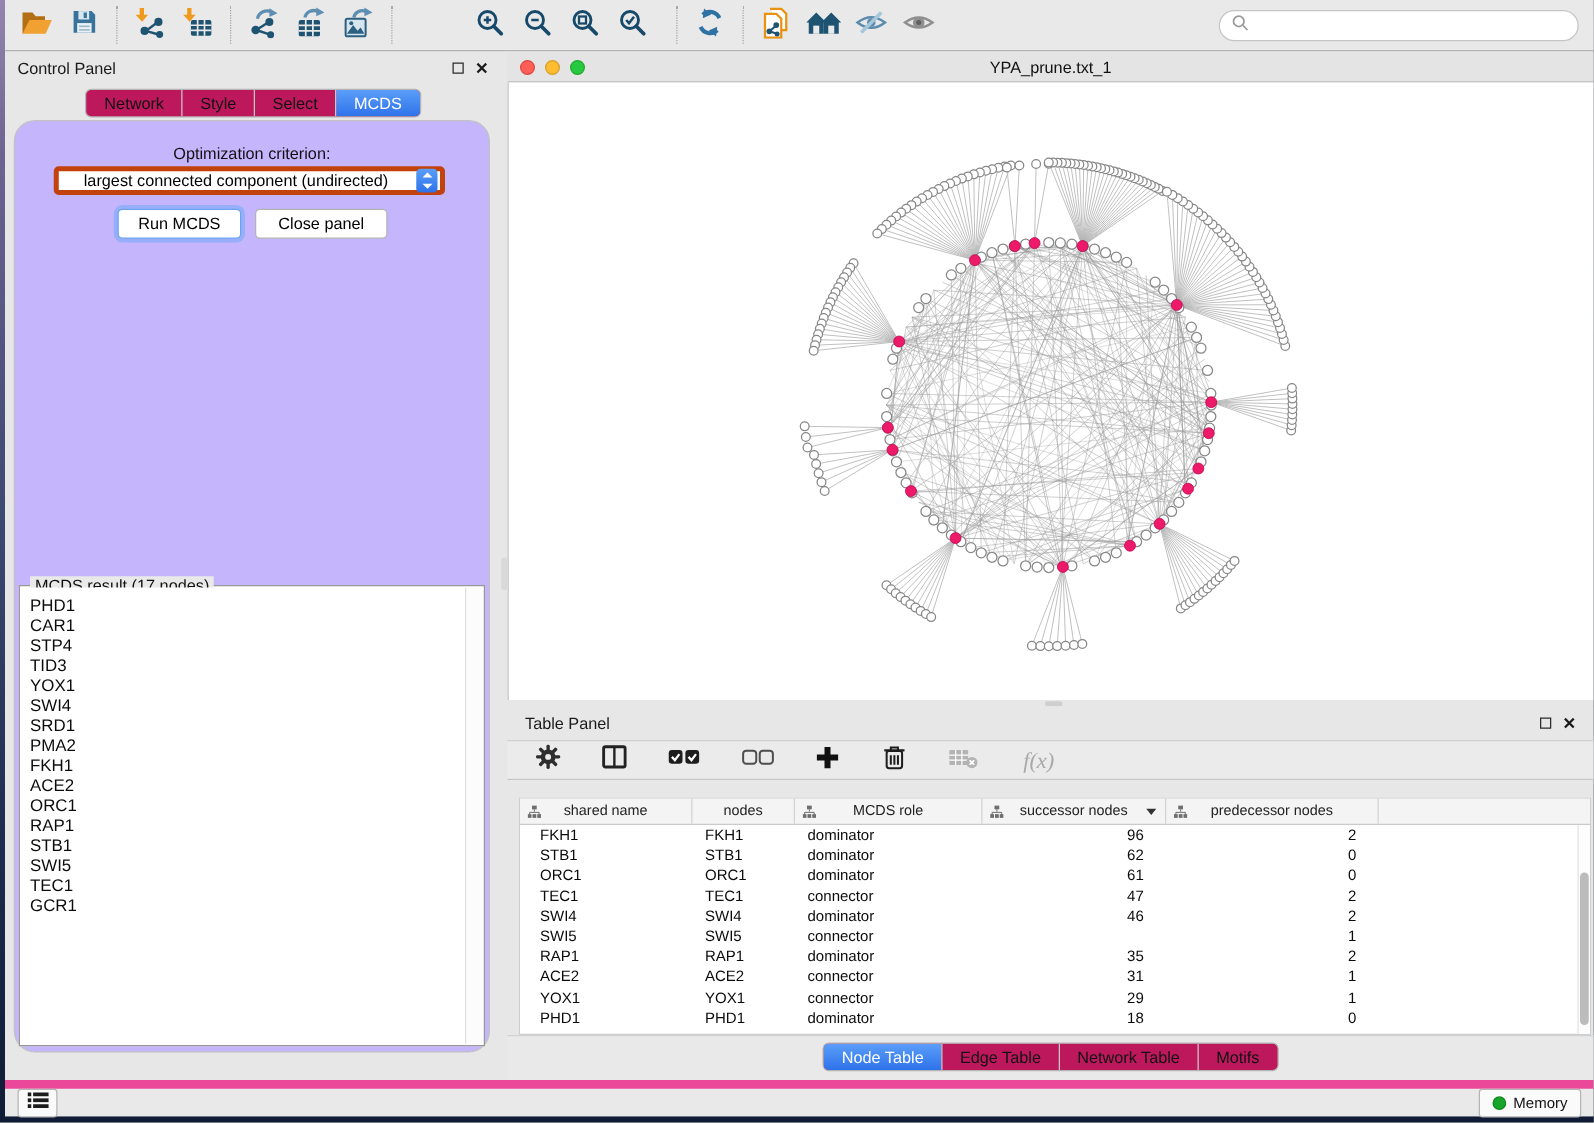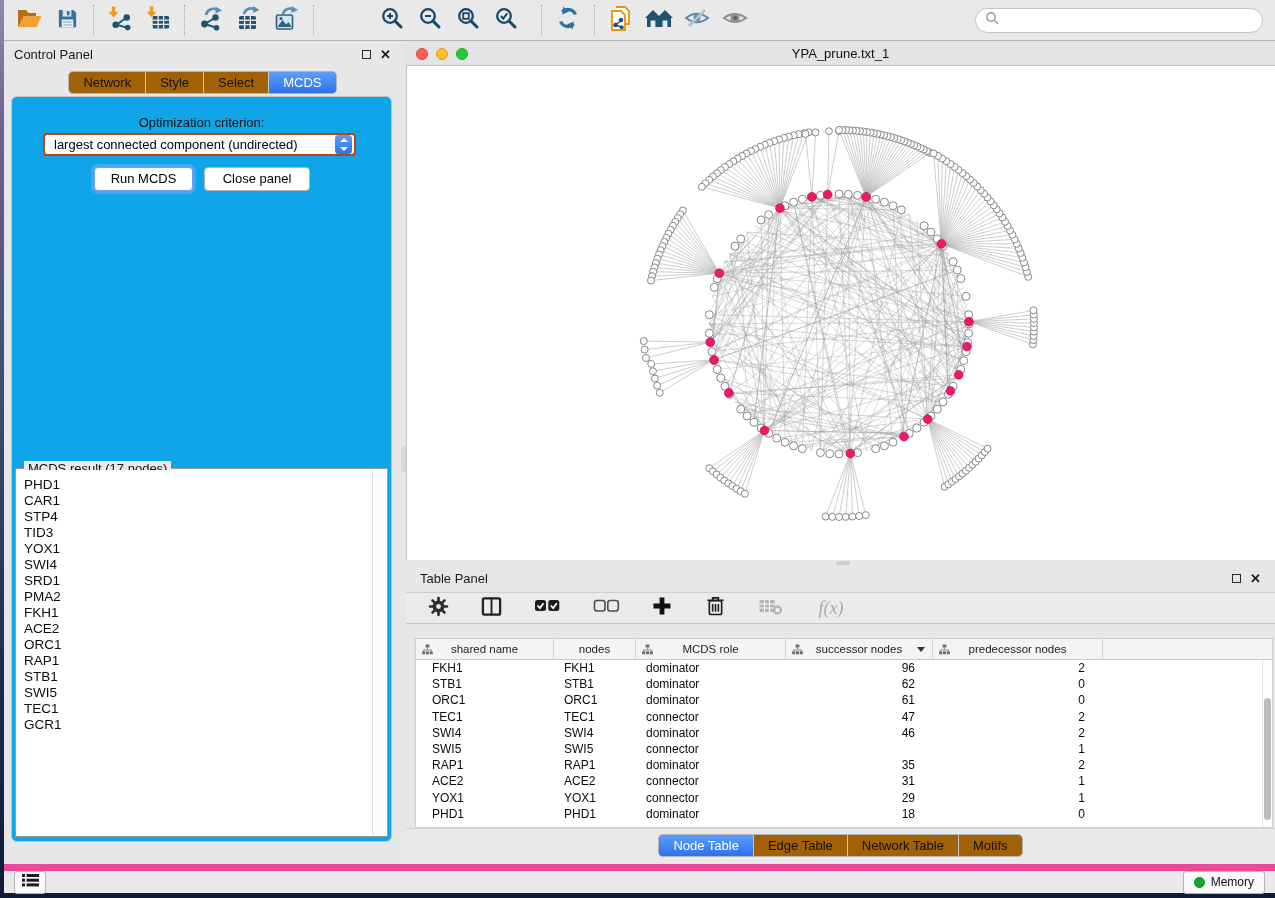--- a/index.html
+++ b/index.html
@@ -16,31 +16,31 @@
   .searchbox{ margin-left:auto; margin-right:12px; width:288px; height:25px; background:#fff;
     border:1px solid #c5c5c5; border-radius:13px; display:flex; align-items:center; padding:0 9px; }
   .searchbox input{ border:none; outline:none; flex:1; font-size:13px; background:transparent; }
 
   
   .control-panel{ position:absolute; left:0; top:41px; width:397px; height:802px; }
   .panel-titlebar{ height:26px; display:flex; align-items:center; padding:0 10px; font-size:13px; color:#1a1a1a; }
   .win-ctls{ margin-left:auto; display:flex; align-items:center; gap:9px; }
   .float-box{ width:9px; height:9px; border:1.8px solid #2b2b2b; display:inline-block; }
   .close-x{ font-size:13px; font-weight:bold; color:#1a1a1a; line-height:9px; }
-  .seg{ display:inline-flex; height:23px; background:#a16207; border:1px solid #b4b4b4; border-radius:5px; overflow:hidden; }
+  .seg{ display:inline-flex; height:23px; background:#be185d; border:1px solid #b4b4b4; border-radius:5px; overflow:hidden; }
   .seg-btn{ display:flex; align-items:center; padding:0 14px; font-size:13px; color:#111;
     border-left:1px solid #c7c7c7; cursor:default; }
   .seg-btn:first-child{ border-left:none; }
   .seg-btn.active{ background:linear-gradient(#5b9ef9,#2e72ea); color:#fff; }
   .cp-tabs-row{ display:flex; justify-content:center; margin-top:4px; }
   .cp-inner{ position:absolute; left:7px; right:9px; top:55px; bottom:1px;
-    background:#0ea5e9; border:1px solid #c2c2c2; border-radius:6px; }
+    background:#c4b5fd; border:1px solid #c2c2c2; border-radius:17px; }
   .opt-label{ text-align:center; font-size:13px; margin-top:18px; color:#111; }
   .select{ position:absolute; left:31px; top:36px; width:313px; height:23px; background:#fff;
-    border:2px solid #c2410c; border-radius:4px; display:flex; align-items:center; padding-left:9px; font-size:13px; }
+    border:4px solid #c2410c; border-radius:4px; display:flex; align-items:center; padding-left:20px; font-size:13px; }
   .stepper{ margin-left:auto; margin-right:2px; width:17px; height:19px; border-radius:3.5px;
     background:linear-gradient(#5b9ef9,#2e72ea); position:relative; }
   .stepper .up, .stepper .dn{ position:absolute; left:4.5px; width:0; height:0; border-left:4px solid transparent; border-right:4px solid transparent; }
   .stepper .up{ top:3px; border-bottom:4.5px solid #fff; }
   .stepper .dn{ bottom:3px; border-top:4.5px solid #fff; }
   .btn{ background:#fff; border:1px solid #b4b4b4; border-radius:4px; font-size:13px; padding:3px 0;
     text-align:center; position:absolute; top:70px; height:24px; cursor:default; }
   .btn.run{ left:82px; width:99px; border-color:#6fa3ef; box-shadow:0 0 0 3px rgba(115,170,250,.55); }
   .btn.closep{ left:192px; width:106px; }
   .fieldset{ position:absolute; left:3px; right:3px; top:371px; bottom:4px; border:1px solid #989898; background:#fff; }

